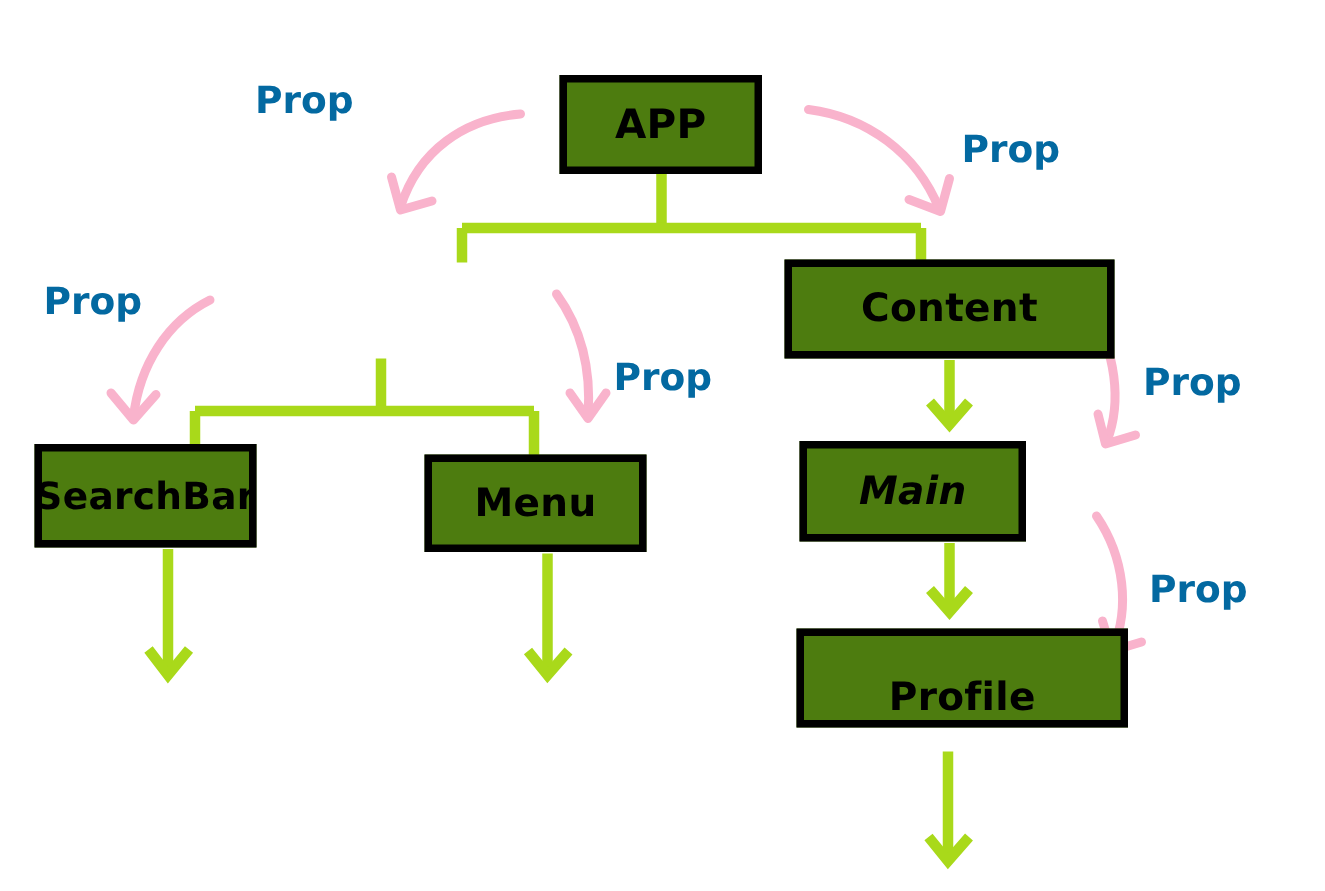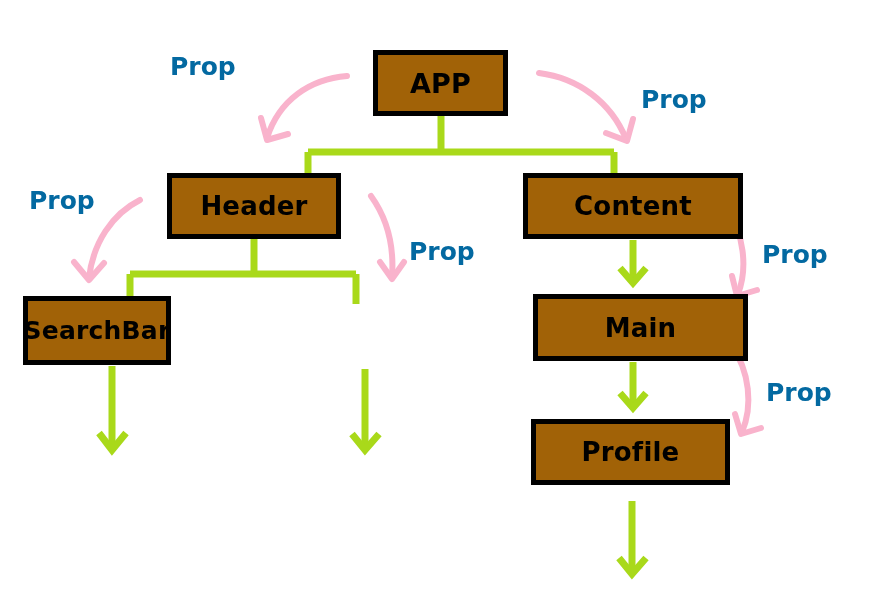--- a/index.html
+++ b/index.html
@@ -21,42 +21,42 @@
     position: absolute;
     left: 0;
     top: 0;
     width: 883px;
     height: 594px;
     overflow: visible;
   }
   .node {
     position: absolute;
     box-sizing: border-box;
-    background: #a16207;
+    background: #4d7c0f;
     border: 5px solid #000000;
     display: flex;
     align-items: center;
     justify-content: center;
     z-index: 5;
   }
   .node-label {
     font-family: "DejaVu Sans", sans-serif;
     font-weight: bold;
     font-size: 26px;
     color: #000000;
     letter-spacing: 0.2px;
     white-space: nowrap;
   }
   .node-app      { left: 373px; top: 50px;  width: 135px; height: 66px; }
   .node-header   { left: 167px; top: 173px; width: 174px; height: 66px; }
   .node-content  { left: 523px; top: 173px; width: 220px; height: 66px; }
   .node-searchbar{ left: 23px;  top: 296px; width: 148px; height: 69px; }
   .node-menu     { left: 283px; top: 303px; width: 148px; height: 65px; }
-  .node-main     { left: 533px; top: 294px; width: 215px; height: 67px; }
-  .node-profile  { left: 531px; top: 419px; width: 199px; height: 66px; }
+  .node-main     { left: 533px; top: 294px; width: 151px; height: 67px; font-style: italic; }
+  .node-profile  { left: 531px; top: 419px; width: 221px; height: 66px; align-items: flex-end; }
   .node-searchbar .node-label { font-size: 25px; text-align: right; }
   .node-app .node-label      { font-size: 27px; }
   .prop-label {
     position: absolute;
     font-family: "DejaVu Sans", sans-serif;
     font-weight: bold;
     font-size: 25px;
     color: #0369a1;
     white-space: nowrap;
     z-index: 4;
@@ -125,28 +125,28 @@
       <path d="M732,276 L737,296 L757,290"></path>
 
       <path d="M731,344 C750,372 753,406 742,432"></path>
       <path d="M735,414 L741,434 L761,428"></path>
     </g>
   </svg>
 
   <div class="node node-app">
     <span class="node-label">APP</span>
   </div>
-  <div class="node node-header">
-    <span class="node-label">Header</span>
-  </div>
   <div class="node node-content">
     <span class="node-label">Content</span>
   </div>
   <div class="node node-searchbar">
     <span class="node-label">SearchBar</span>
+  </div>
+  <div class="node node-menu">
+    <span class="node-label">Menu</span>
   </div>
   <div class="node node-main">
     <span class="node-label">Main</span>
   </div>
   <div class="node node-profile">
     <span class="node-label">Profile</span>
   </div>
 
   <div class="prop-label prop-app-left">Prop</div>
   <div class="prop-label prop-app-right">Prop</div>

